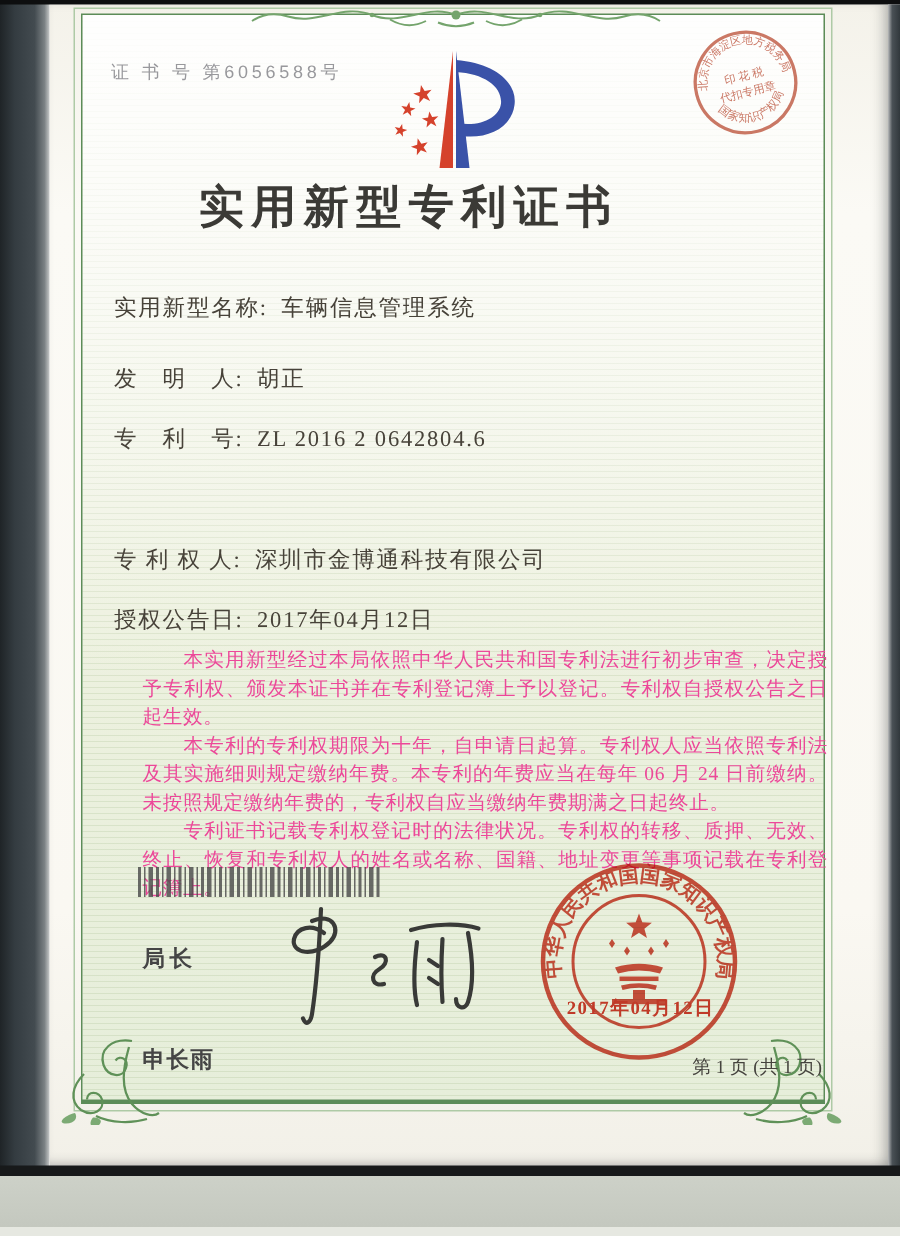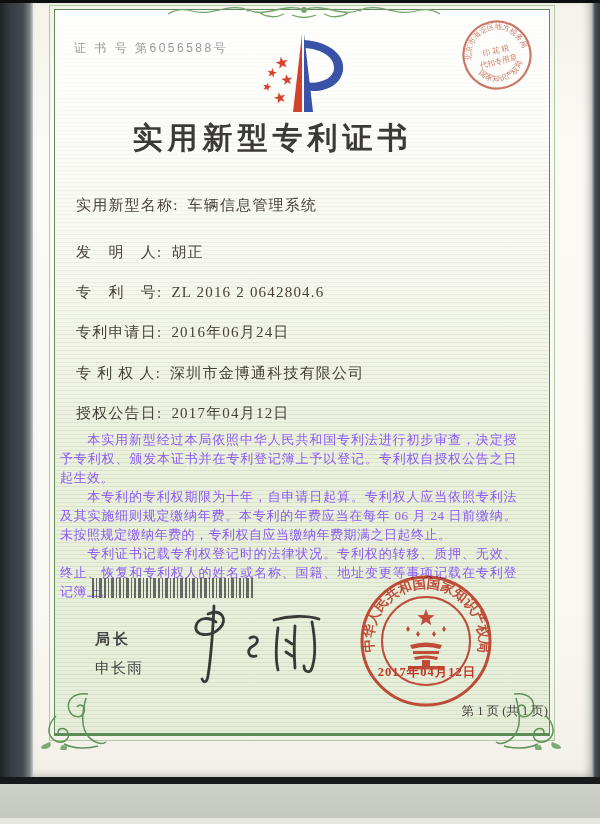--- a/index.html
+++ b/index.html
@@ -32,27 +32,27 @@
       linear-gradient(180deg,#f8f7ef,#edf1df 55%,#e6eeda);}
 
   
   .cert-no{left:74px;top:40px;font-family:"Liberation Sans","DejaVu Sans",sans-serif;
     font-size:12px;color:#87878c;letter-spacing:2.5px;opacity:.85;}
   .title{left:56px;top:118px;width:428px;text-align:center;font-size:30px;font-weight:600;
     color:#3b3a36;letter-spacing:5px;text-indent:5px;}
   .field{left:76px;font-size:15px;color:#474239;letter-spacing:1.2px;white-space:nowrap;}
   .field .val{margin-left:9px;margin-top:17px;}
   .f0{top:196px;} .f1{top:243px;} .f2{top:283px;} .f3{top:323px;} .f4{top:364px;} .f5{top:404px;}
-  .paras{left:60px;top:430px;width:457px;font-size:13px;line-height:19px;color:#8b5cf6;
+  .paras{left:95px;top:430px;width:457px;font-size:13px;line-height:19px;color:#ec4899;
     letter-spacing:.5px;text-align:justify;font-family:Liberation Serif, serif;}
   .paras p{margin:0;text-indent:2.1em;}
   .director-title{left:95px;top:630px;font-family:"Liberation Sans","DejaVu Sans",sans-serif;
     font-size:15px;font-weight:700;color:#454545;letter-spacing:3px;}
-  .director-name{left:95px;top:659px;font-family:"Liberation Sans","DejaVu Sans",sans-serif;
-    font-size:15px;font-weight:400;color:#454545;letter-spacing:1px;}
+  .director-name{left:95px;top:697px;font-family:"Liberation Sans","DejaVu Sans",sans-serif;
+    font-size:15px;font-weight:700;color:#454545;letter-spacing:1px;}
   .seal-date{left:358px;top:664px;width:138px;text-align:center;font-size:12.5px;
     color:#c03a28;letter-spacing:1px;font-weight:600;z-index:6;}
   .footer-page{left:56px;top:703px;width:492px;text-align:right;font-size:12.5px;color:#45433e;}
 
   svg{display:block;}
   .seal-svg{left:350px;top:565px;z-index:5;mix-blend-mode:multiply;opacity:.88;}
   .stamp-svg{left:458px;top:16px;transform:rotate(-14deg);mix-blend-mode:multiply;opacity:.8;}
   .sig-svg{left:178px;top:598px;opacity:.88;}
   .corner-right{transform:scaleX(-1);}
 </style>
@@ -147,23 +147,20 @@
   <div class="abs title">实用新型专利证书</div>
 
   <div class="abs field f0">
     <span>实用新型名称:</span><span class="val">车辆信息管理系统</span>
   </div>
   <div class="abs field f1">
     <span>发　明　人:</span><span class="val">胡正</span>
   </div>
   <div class="abs field f2">
     <span>专　利　号:</span><span class="val">ZL 2016 2 0642804.6</span>
-  </div>
-  <div class="abs field f3">
-    <span>专利申请日:</span><span class="val">2016年06月24日</span>
   </div>
   <div class="abs field f4">
     <span>专 利 权 人:</span><span class="val">深圳市金博通科技有限公司</span>
   </div>
   <div class="abs field f5">
     <span>授权公告日:</span><span class="val">2017年04月12日</span>
   </div>
 
   <div class="abs paras">
     <p>本实用新型经过本局依照中华人民共和国专利法进行初步审查，决定授予专利权、颁发本证书并在专利登记簿上予以登记。专利权自授权公告之日起生效。</p>

